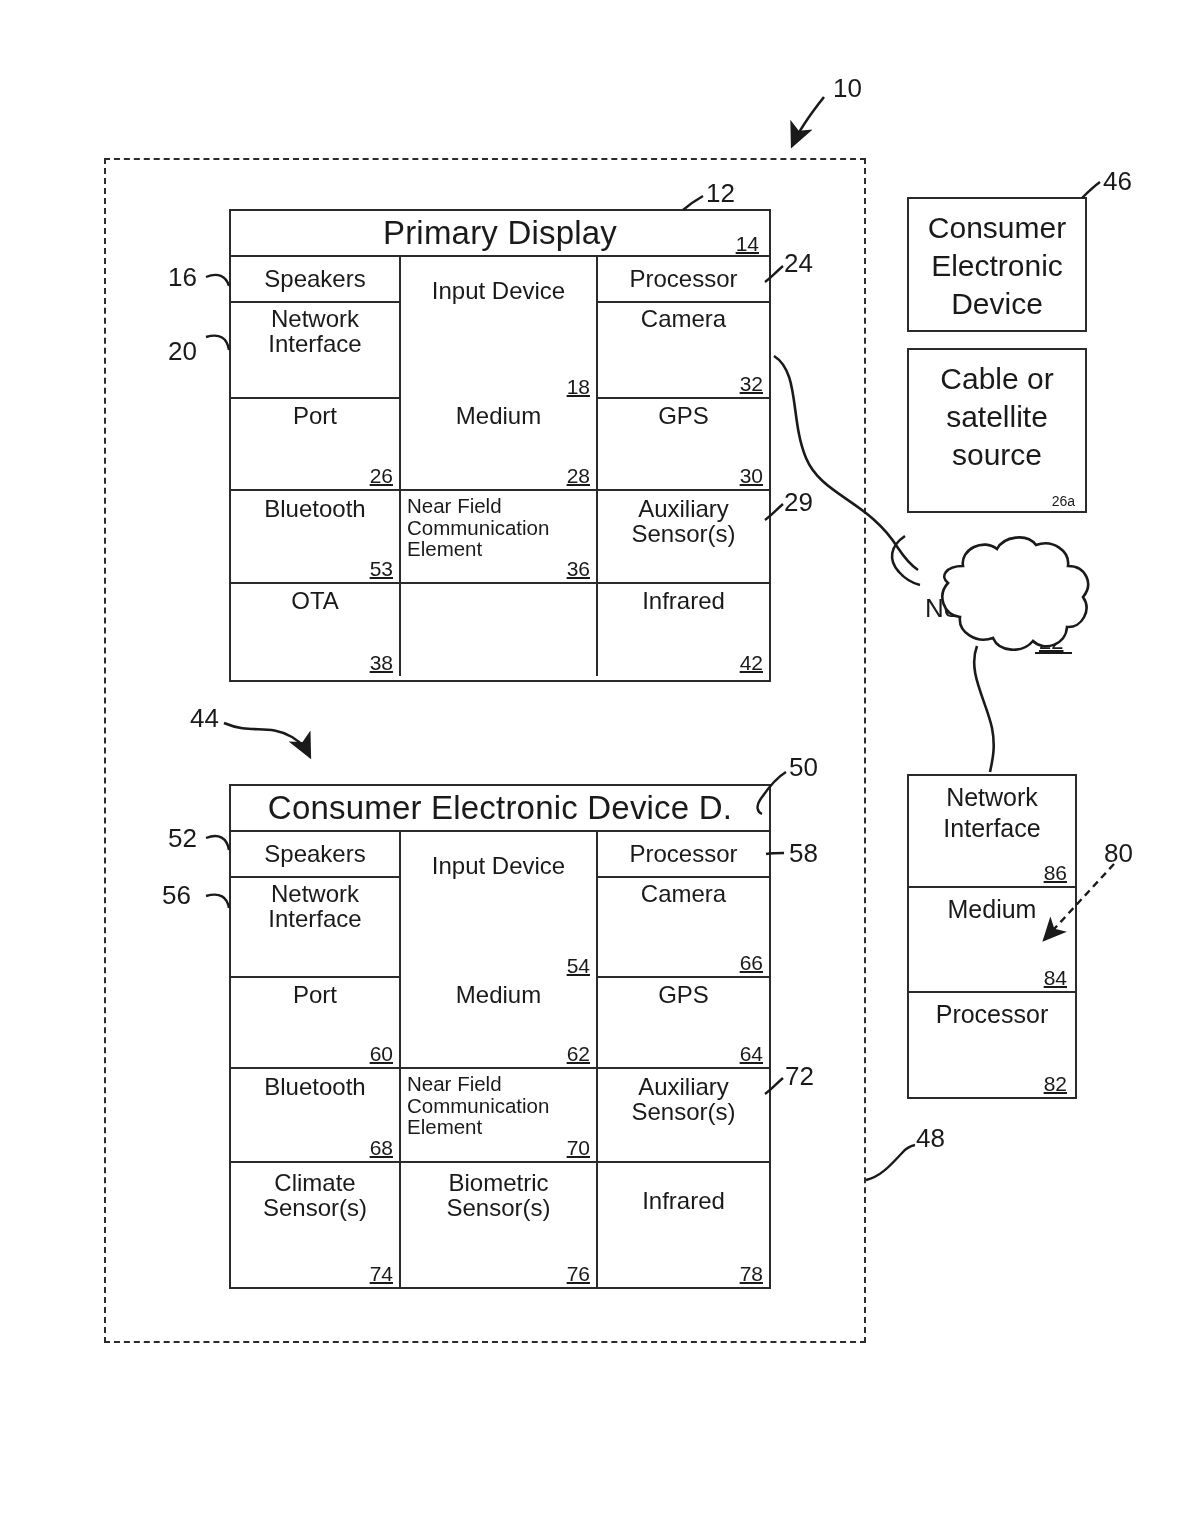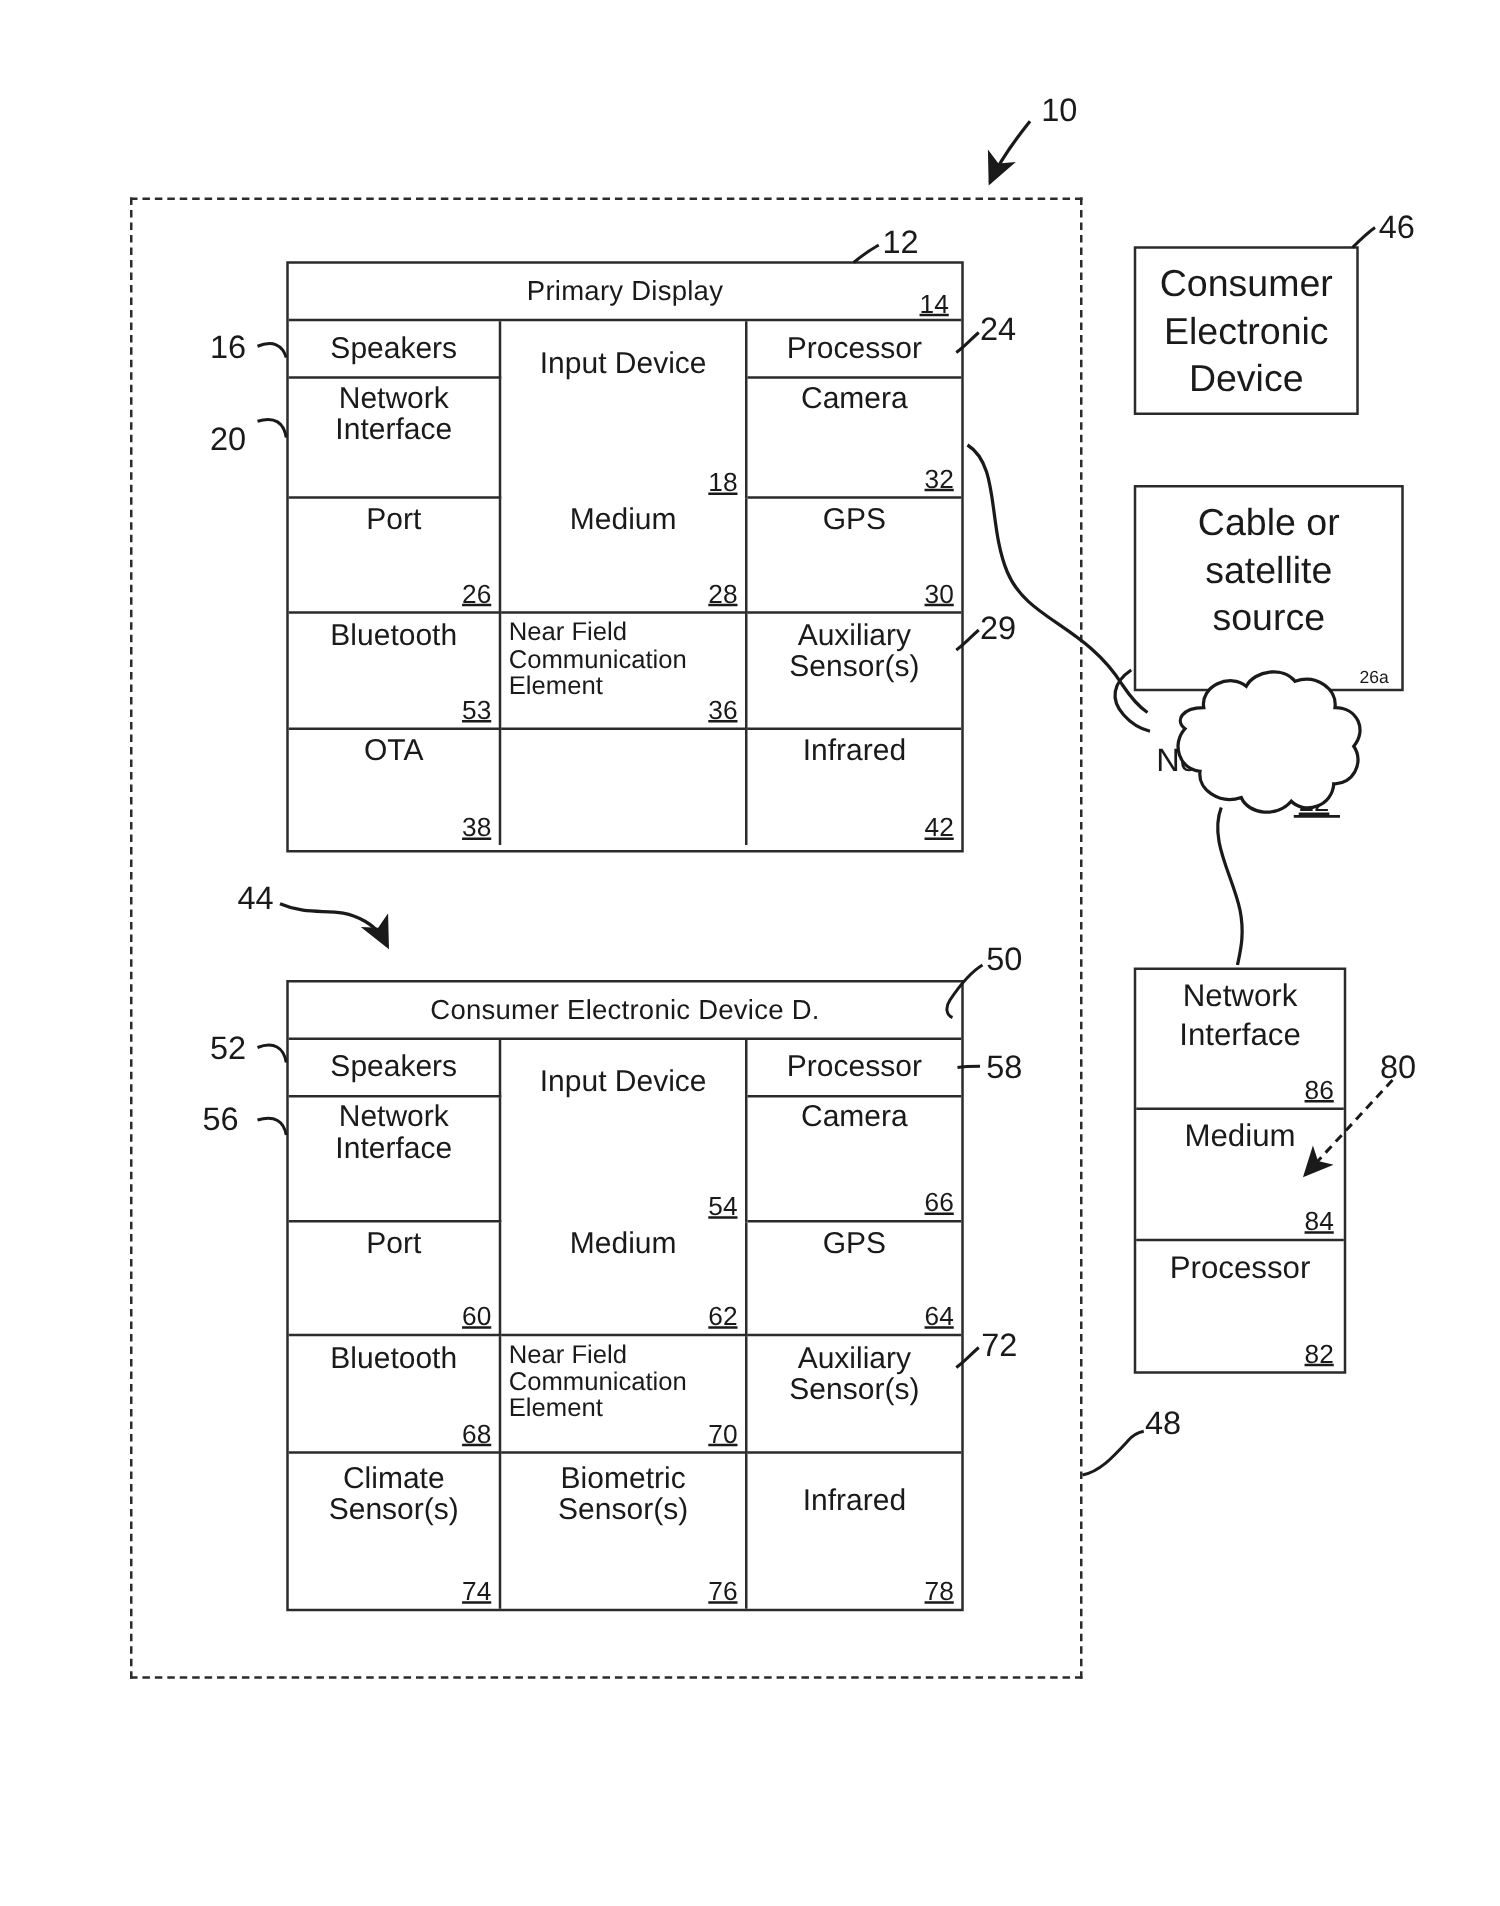--- a/index.html
+++ b/index.html
@@ -26,21 +26,21 @@
     box-sizing:border-box;
     background:#fff;
   }
   .blk-title{
     position:relative;
     height:46px;
     border-bottom:2px solid #2b2b2b;
     box-sizing:border-box;
     display:flex;align-items:center;justify-content:center;
   }
-  .blk-title .ttl{font-size:22px;letter-spacing:.2px;}
+  .blk-title .ttl{font-size:33px;letter-spacing:.2px;}
   .grid{display:flex;flex-direction:column;}
   .grow{display:flex;}
   .cell{
     position:relative;
     box-sizing:border-box;
     border-right:2px solid #2b2b2b;
     border-bottom:2px solid #2b2b2b;
     padding:3px 6px 2px 6px;
     display:flex;flex-direction:column;
     align-items:center;
@@ -267,21 +267,21 @@
       </div>
     </div>
   </div>
 
   <div class="plainbox" style="left:907px;top:197px;width:180px;height:135px;">
     <span class="ln">Consumer</span>
     <span class="ln">Electronic</span>
     <span class="ln">Device</span>
   </div>
 
-  <div class="plainbox" style="left:907px;top:388px;width:216px;height:165px;">
+  <div class="plainbox" style="left:907px;top:348px;width:180px;height:165px;">
     <span class="ln">Cable or</span>
     <span class="ln">satellite</span>
     <span class="ln">source</span>
     <span class="num2">26a</span>
   </div>
 
   <div class="stack" style="left:907px;top:774px;width:170px;height:325px;">
     <div class="srow" style="height:112px;">
       <span class="ln">Network</span>
       <span class="ln">Interface</span>

